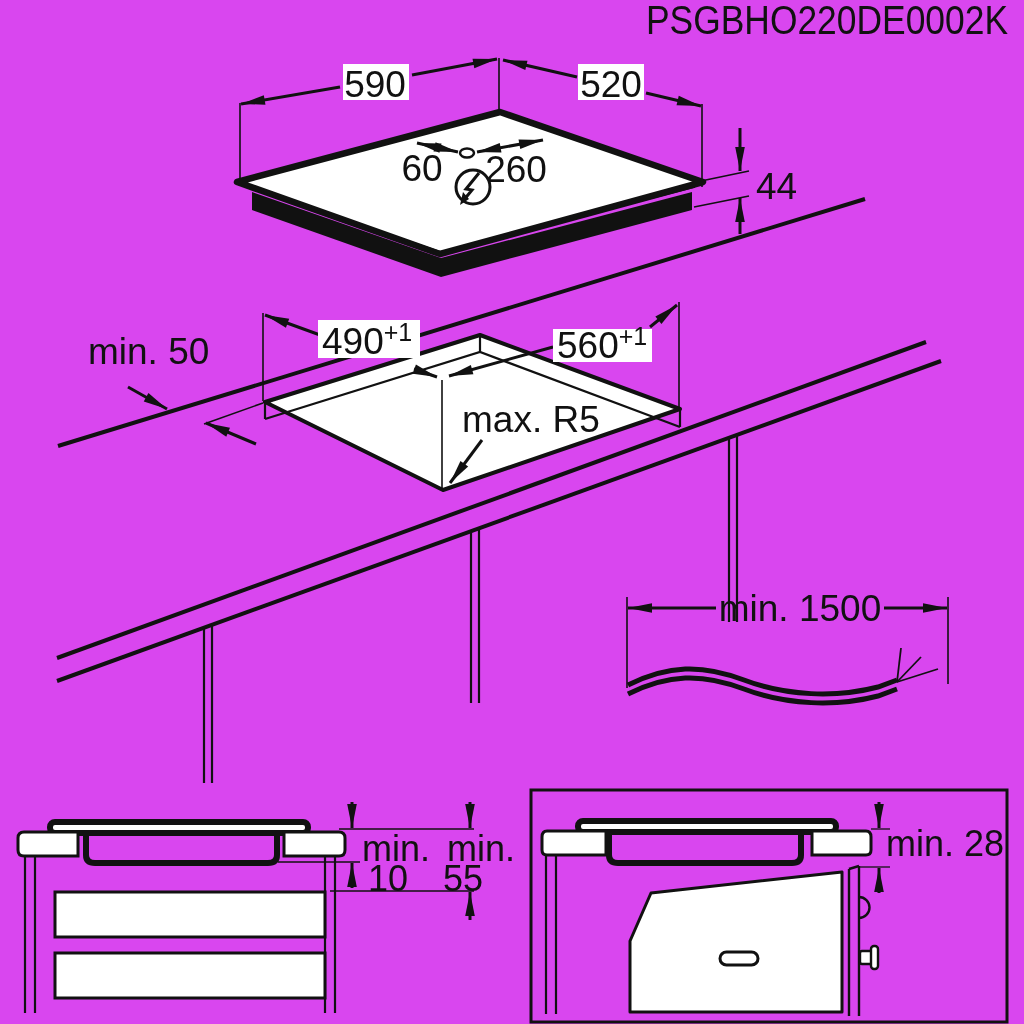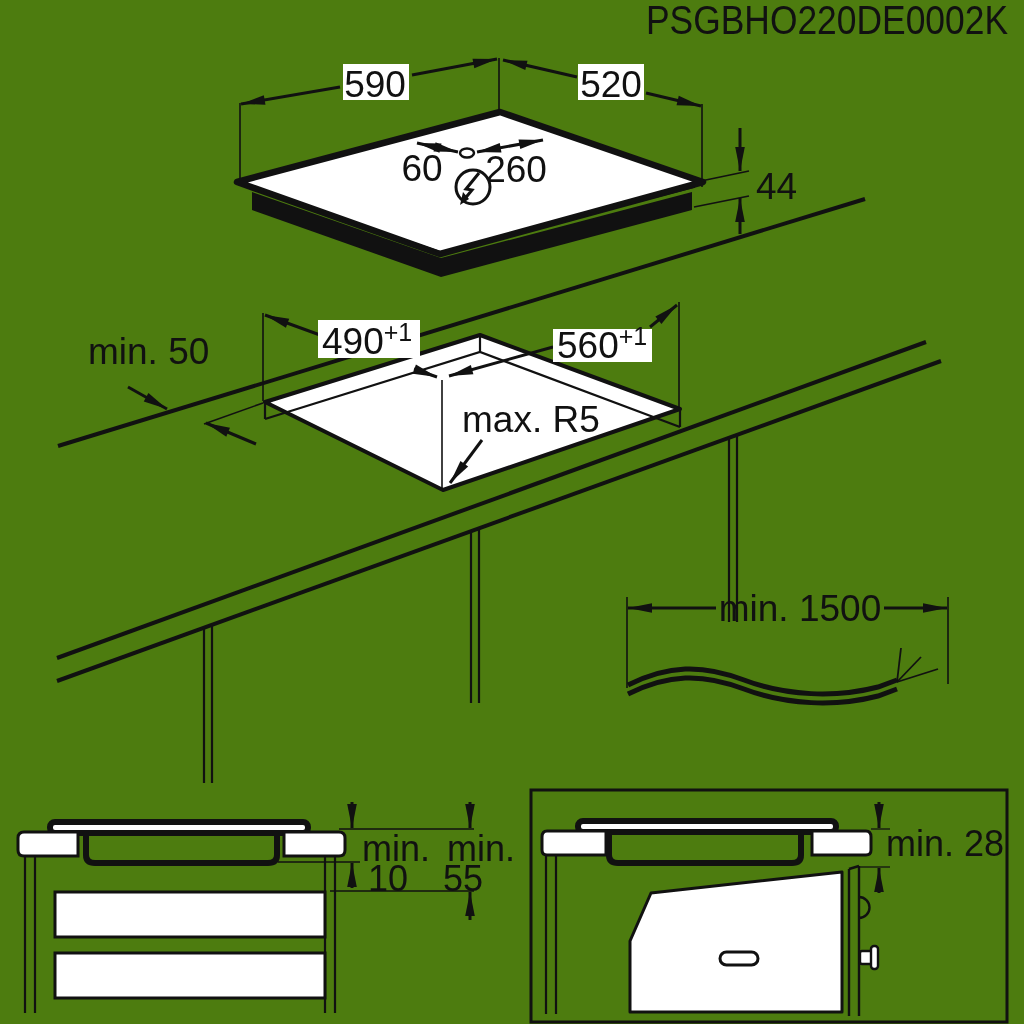--- a/index.html
+++ b/index.html
@@ -1,16 +1,16 @@
 <!DOCTYPE html>
 <html><head>
 <meta charset="utf-8">
 <style>
   html,body{margin:0;padding:0;background:#fff;}
-  .canvas{position:relative;width:1024px;height:1024px;background:#4d7c0f;overflow:hidden;}
+  .canvas{position:relative;width:1024px;height:1024px;background:#d946ef;overflow:hidden;}
   svg text{font-family:"Liberation Sans","DejaVu Sans",sans-serif;fill:#111;}
   .dim-label{font-size:37px;}
   .small-label{font-size:36px;}
   .title-label{font-size:40px;}
   .sup{font-size:25px;}
   .mask{fill:#ffffff;stroke:none;}
 </style>
 </head>
 <body>
 

